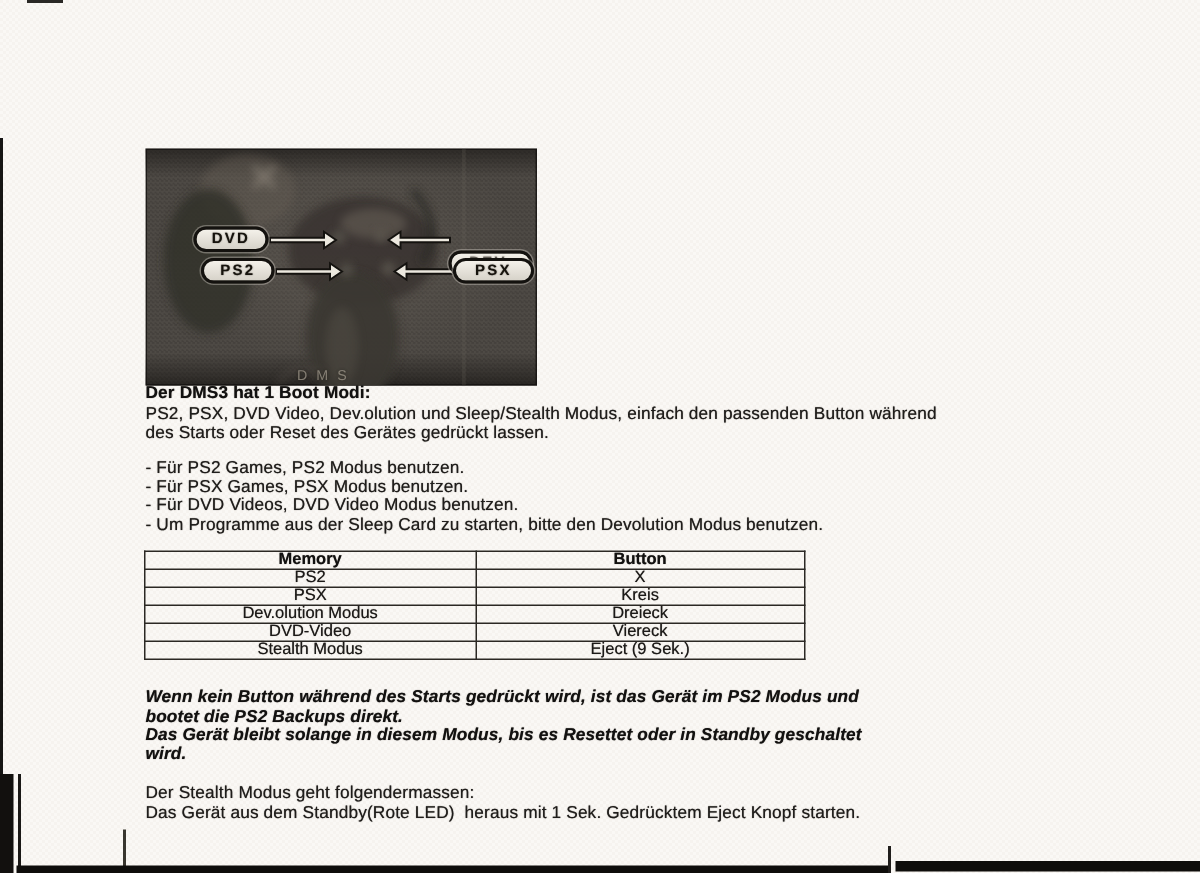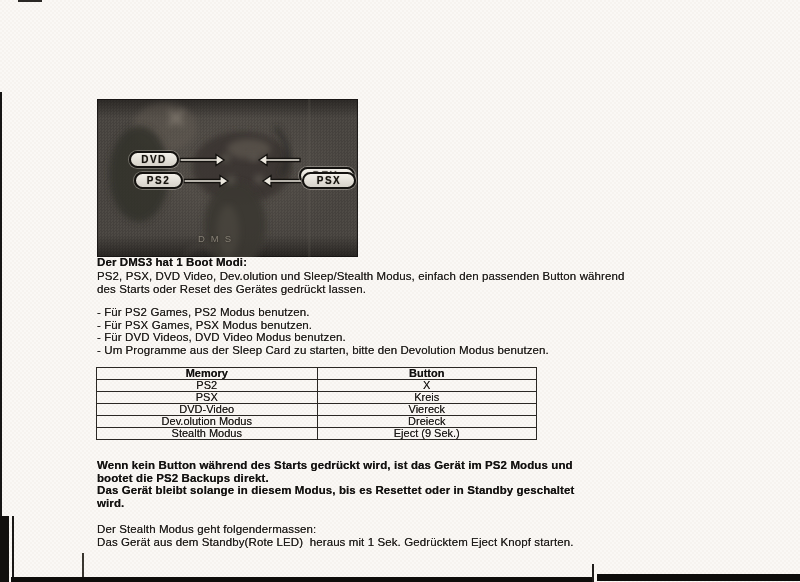--- a/index.html
+++ b/index.html
@@ -30,21 +30,21 @@
     border:2px solid #14120f;border-radius:10px;
     color:#16130d;font-weight:700;font-size:10px;letter-spacing:1.5px;
     text-shadow:0 0 1px rgba(20,15,10,.6);
     box-shadow:0 0 0 1px rgba(235,230,220,.35);
   }
   #pill-dvd{left:32px;top:52px;width:46px;height:13px;}
   #pill-ps2{left:37px;top:73px;width:45px;height:13px;}
   #pill-dev{left:202px;top:68px;width:52px;height:13px;}
   #pill-psx{left:205px;top:73px;width:50px;height:13px;}
   #dms-logo{
-    position:absolute;left:101px;top:134px;color:#938c80;font-size:9.5px;font-weight:400;
+    position:absolute;left:101px;top:146px;color:#938c80;font-size:9.5px;font-weight:400;
     letter-spacing:6px;text-shadow:0 0 2px #27241f;opacity:.85;
   }
   
   #boot-table{
     position:absolute;left:96px;top:367px;width:441px;border-collapse:collapse;
     font-size:11px;color:#1c1a18;text-shadow:0 0 0.5px rgba(45,40,35,.8);
   }
   #boot-table th,#boot-table td{
     border:1px solid #2b2824;text-align:center;padding:0;height:11px;line-height:11px;
   }
@@ -116,35 +116,35 @@
     </tr>
     <tr>
       <td>PS2</td>
       <td>X</td>
     </tr>
     <tr>
       <td>PSX</td>
       <td>Kreis</td>
     </tr>
     <tr>
+      <td>Dev.olution Modus</td>
+      <td>Dreieck</td>
+    </tr>
+    <tr>
       <td>DVD-Video</td>
       <td>Viereck</td>
-    </tr>
-    <tr>
-      <td>Dev.olution Modus</td>
-      <td>Dreieck</td>
     </tr>
     <tr>
       <td>Stealth Modus</td>
       <td>Eject (9 Sek.)</td>
     </tr>
   </tbody>
     </table>
 
-  <div class="txt bold" style="top:459px;">Wenn kein Button während des Starts gedrückt wird, ist das Gerät im PS2 Modus und
+  <div class="txt bold" style="top:459px;font-style:italic;">Wenn kein Button während des Starts gedrückt wird, ist das Gerät im PS2 Modus und
 bootet die PS2 Backups direkt.
 Das Gerät bleibt solange in diesem Modus, bis es Resettet oder in Standby geschaltet
 wird.</div>
   <div class="txt" style="top:523px;">Der Stealth Modus geht folgendermassen:
 Das Gerät aus dem Standby(Rote LED)  heraus mit 1 Sek. Gedrücktem Eject Knopf starten.</div>
 
   <div class="artifact" style="left:18px;top:0;width:24px;height:2px;background:#2a2825;"></div>
   <div class="artifact" style="left:0;top:92px;width:2px;height:490px;background:#161514;"></div>
   <div class="artifact" style="left:0;top:516px;width:9px;height:66px;background:#12100e;"></div>
   <div class="artifact" style="left:12px;top:516px;width:2px;height:66px;background:#1a1816;"></div>

